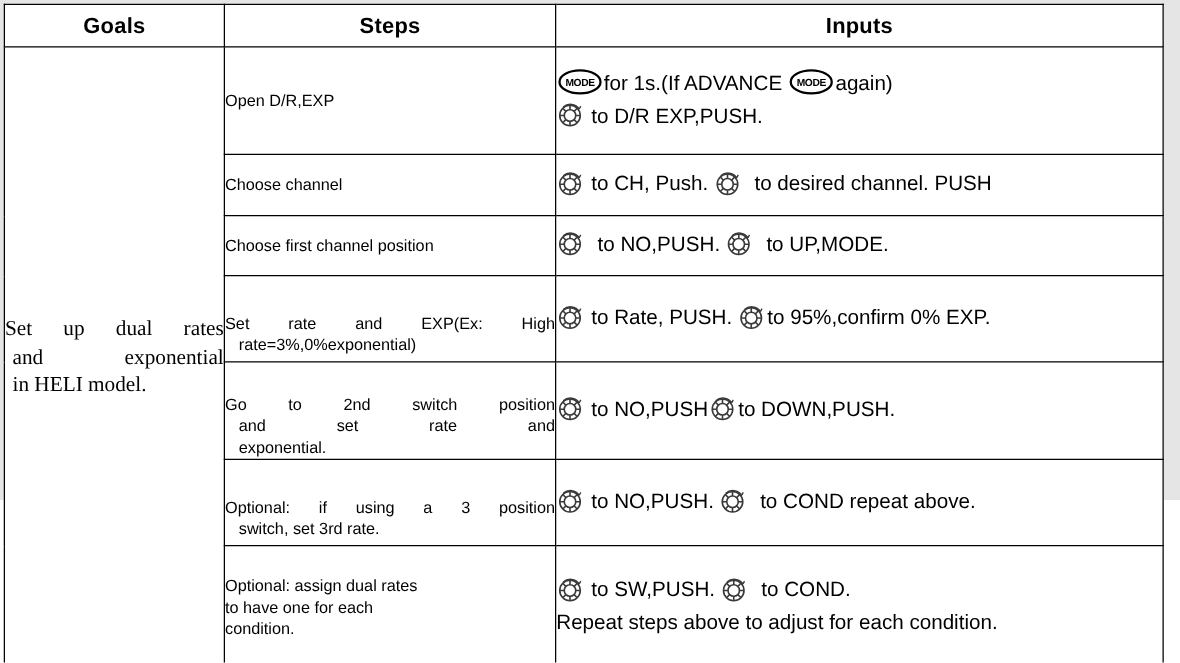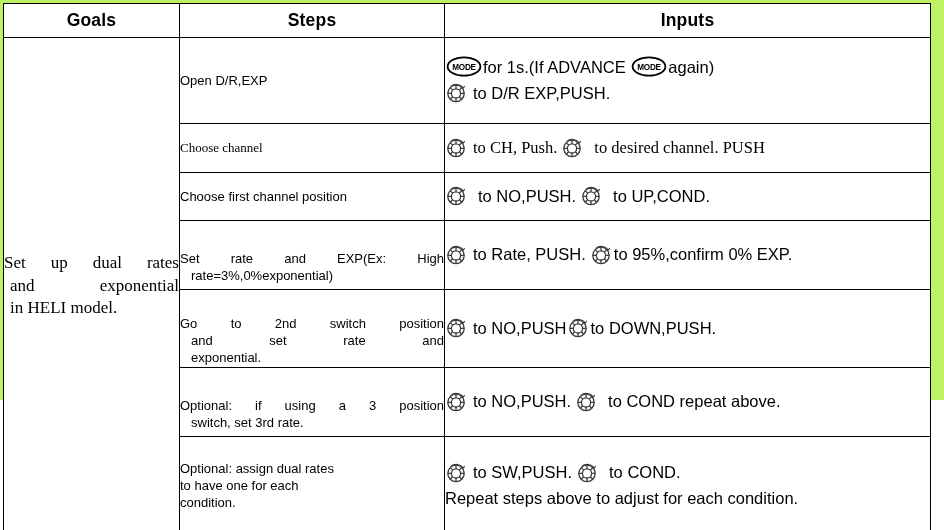--- a/index.html
+++ b/index.html
@@ -12,21 +12,21 @@
     height: 530px;
     font-family: "Liberation Sans", sans-serif;
     color: #000000;
     overflow: hidden;
   }
 
   #page {
     position: relative;
     width: 944px;
     height: 400px;
-    background: #bef264;
+    background: #e5e5e5;
   }
 
   table.manual-table {
     position: absolute;
     left: 3px;
     top: 3px;
     width: 927px;
     border-collapse: collapse;
     table-layout: fixed;
     background: #ffffff;
@@ -122,21 +122,21 @@
   .inputs-text .ln {
     display: block;
     white-space: nowrap;
   }
   .inputs-text .seg {
     white-space: pre;
   }
 
   
   tr.r1 td { height: 85px; }
-  tr.r2 td { height: 48px; font-family: Liberation Serif, serif; }
+  tr.r2 td { height: 48px; }
   tr.r3 td { height: 47px; }
   tr.r4 td { height: 68px; }
   tr.r5 td { height: 77px; }
   tr.r6 td { height: 68px; }
   tr.r7 td { height: 97px; }
 
   
   .icon {
     display: inline-block;
     vertical-align: middle;
@@ -285,21 +285,21 @@
               </span><span class="sp-m"></span><span class="seg">to NO,PUSH.</span><span class="sp-s"></span><span class="icon knob">
                 <svg width="23" height="23" viewBox="0 0 23 23" xmlns="http://www.w3.org/2000/svg">
                   <g fill="none" stroke="#3a3a3a" stroke-width="1.3">
                     <circle cx="11" cy="12.4" r="8.2"></circle>
                     <circle cx="11" cy="12.4" r="4.6"></circle>
                     <path d="M11 4.2 L11 7.8 M16.8 6.6 L14.3 9.1 M19.2 12.4 L15.6 12.4 M16.8 18.2 L14.3 15.7 M11 20.6 L11 17 M5.2 18.2 L7.7 15.7 M2.8 12.4 L6.4 12.4 M5.2 6.6 L7.7 9.1"></path>
                     <path d="M5.6 5.6 A8.6 8.6 0 0 1 18.4 7.2" stroke-width="1.2"></path>
                     <path d="M18.4 7.2 L19.6 4.9 M18.4 7.2 L16.0 6.3" stroke-width="1.1"></path>
                   </g>
                 </svg>
-              </span><span class="sp-m"></span><span class="seg">to UP,COND.</span>
+              </span><span class="sp-m"></span><span class="seg">to UP,MODE.</span>
             </span>
           </div>
         </td>
       </tr>
 
       <tr class="r4">
         <td class="steps-cell">
           <div class="steps-text">
             <span class="ln just">Set rate and EXP(Ex: High</span>
             <span class="ln ind">rate=3%,0%exponential)</span>

